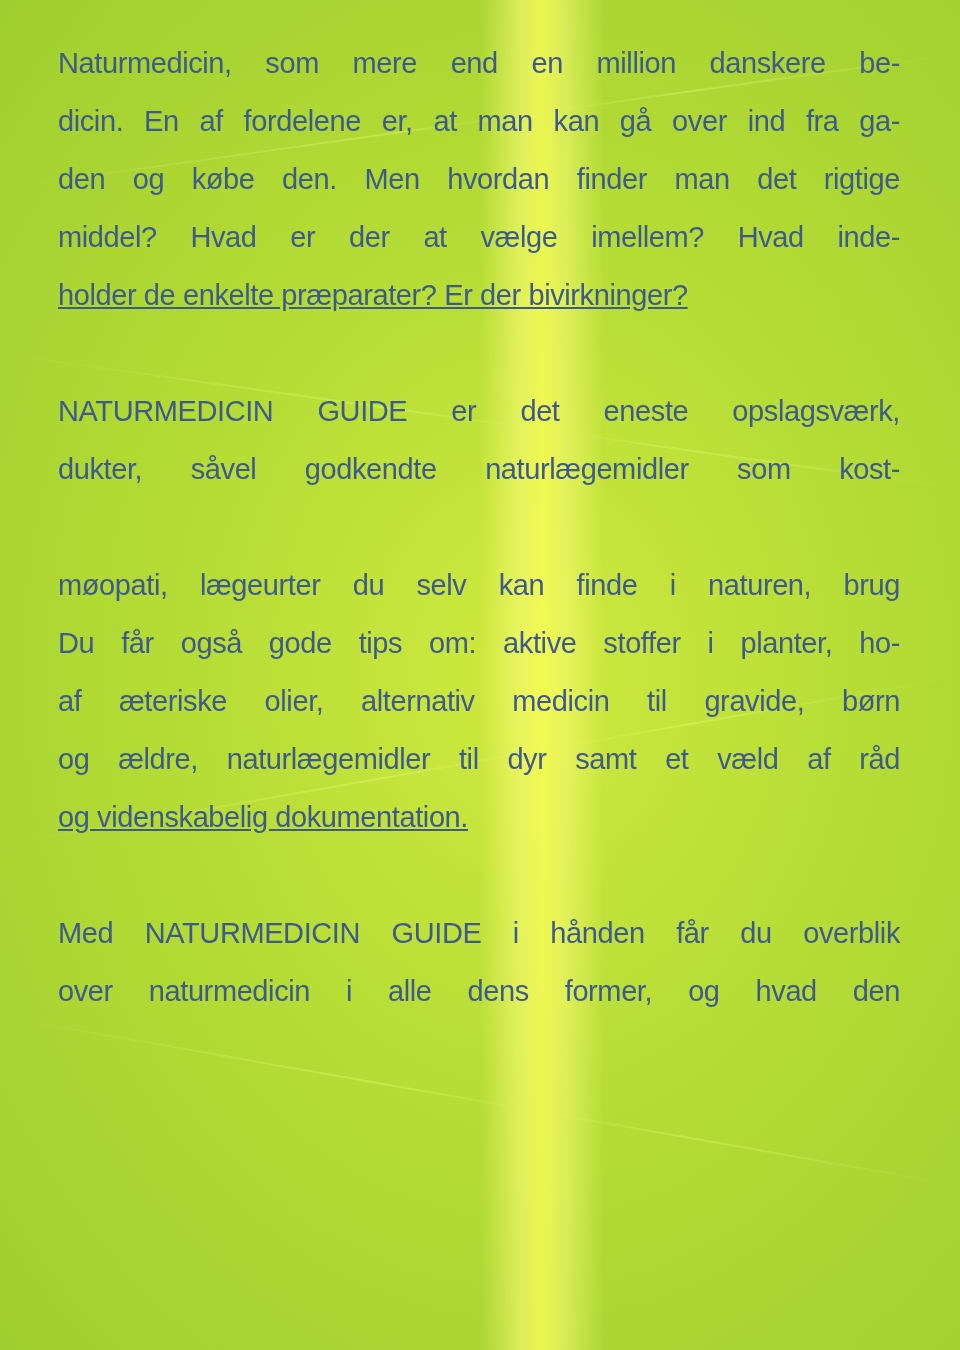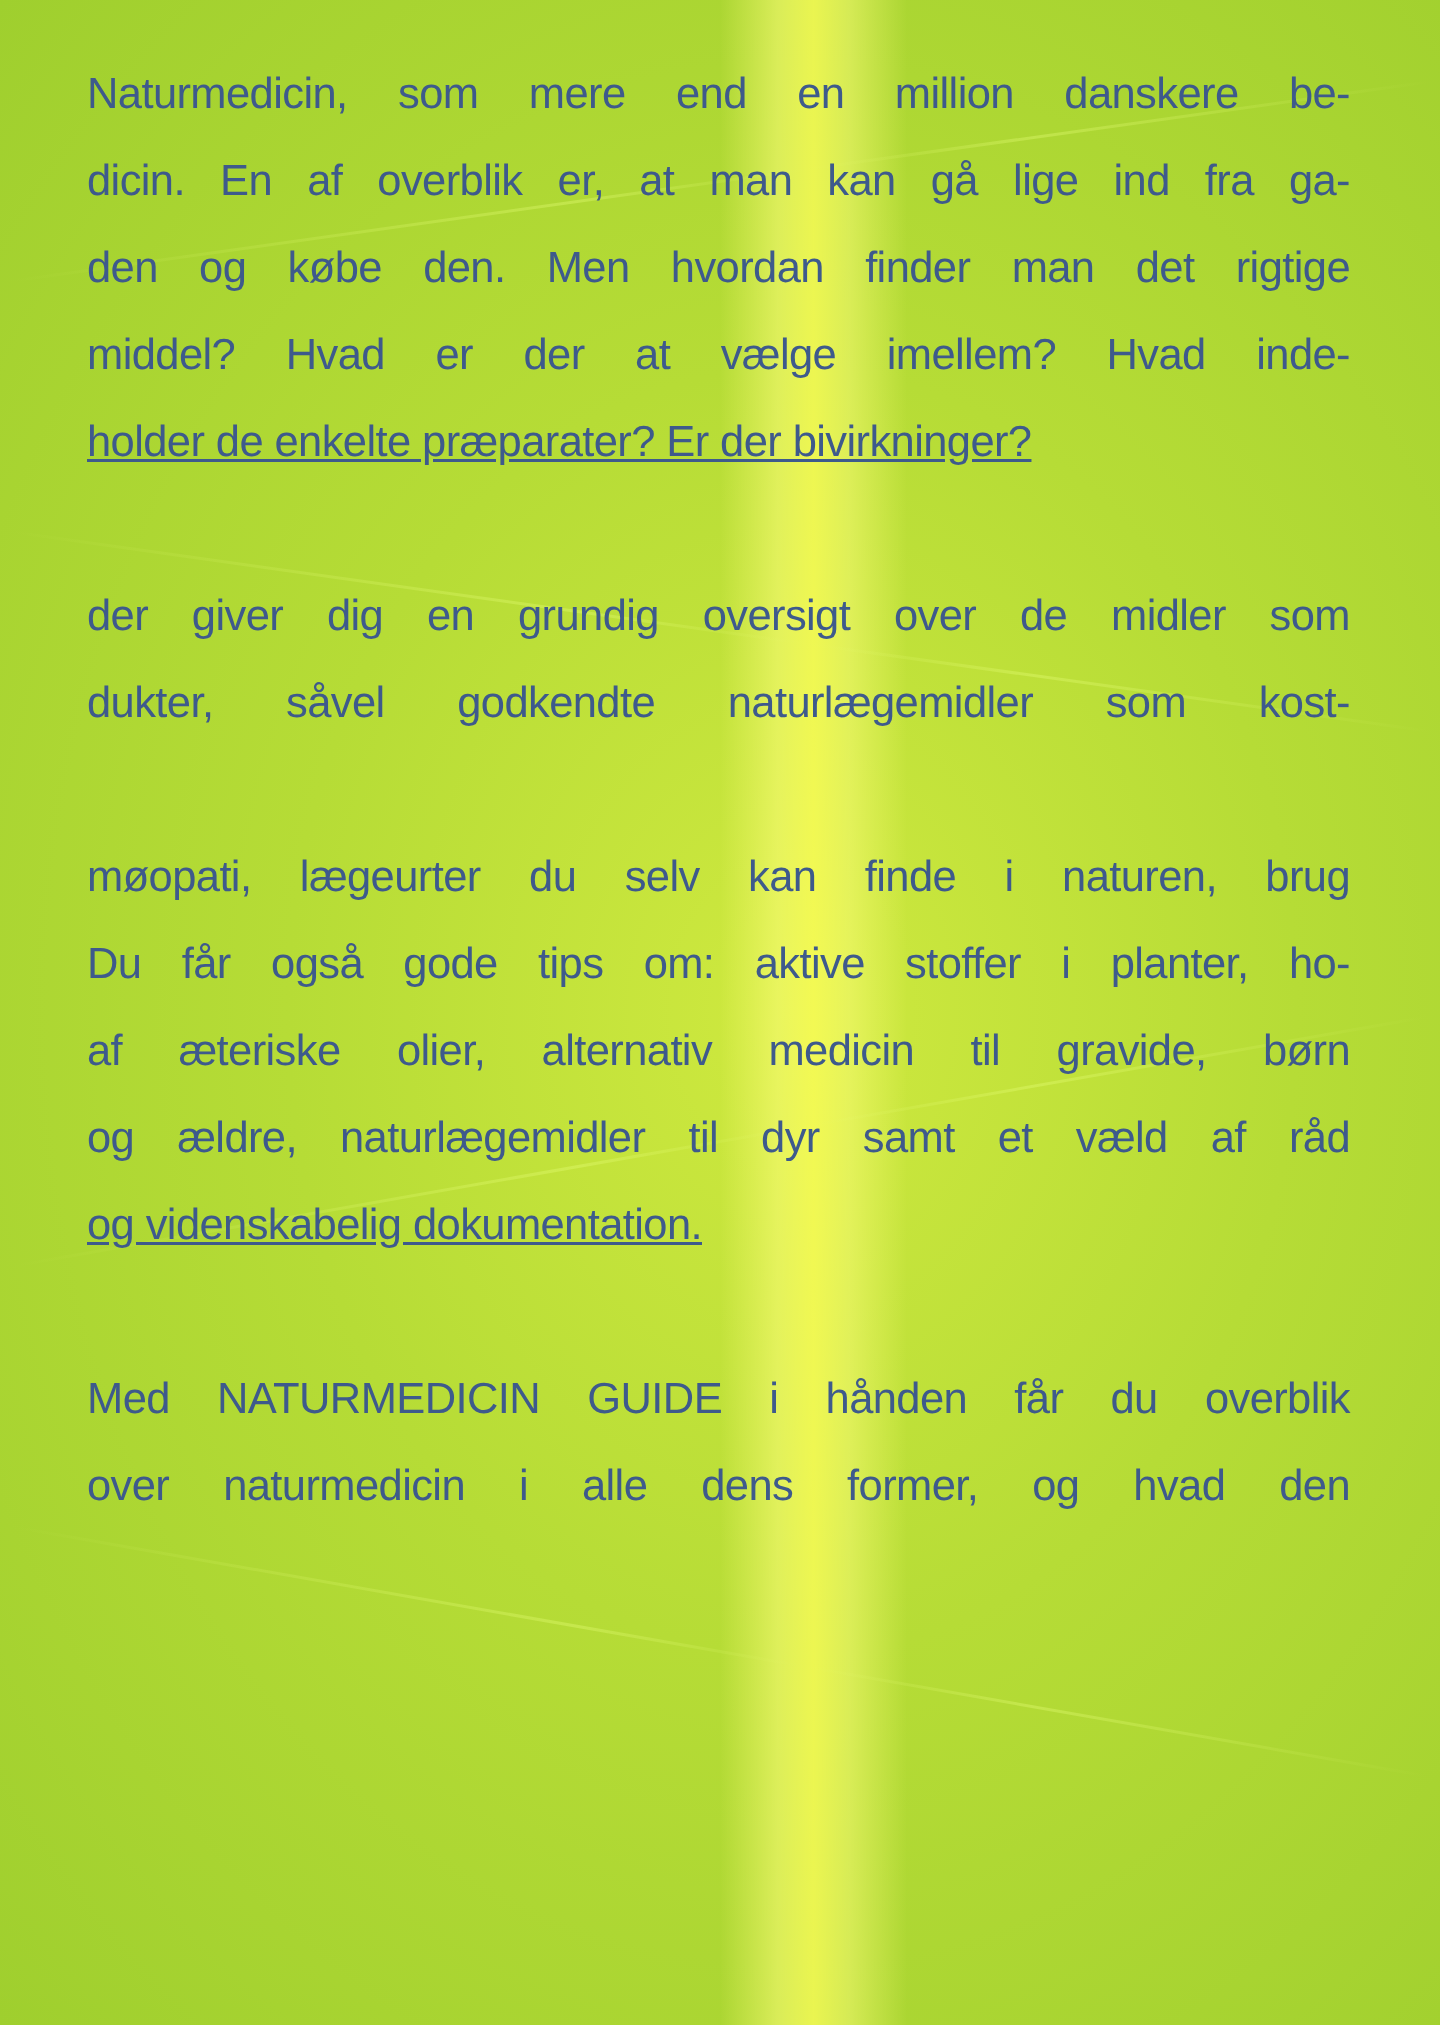--- a/index.html
+++ b/index.html
@@ -32,27 +32,27 @@
 
 <div class="bg"></div>
 <div class="vein" style="top:120px; transform:rotate(-8deg);"></div>
 <div class="vein" style="top:420px; transform:rotate(8deg);"></div>
 <div class="vein" style="top:760px; transform:rotate(-10deg);"></div>
 <div class="vein" style="top:1100px; transform:rotate(10deg);"></div>
 
 <div class="content">
   <p class="para">
     <span class="line">Naturmedicin, som mere end en million danskere be-</span>
-    <span class="line">dicin. En af overblik er, at man kan gå lige ind fra ga-</span>
+    <span class="line">dicin. En af fordelene er, at man kan gå over ind fra ga-</span>
     <span class="line">den og købe den. Men hvordan finder man det rigtige</span>
     <span class="line">middel? Hvad er der at vælge imellem? Hvad inde-</span>
     <span class="line last">holder de enkelte præparater? Er der bivirkninger?</span>
   </p>
   <p class="para">
-    <span class="line">der giver dig en grundig oversigt over de midler som</span>
+    <span class="line">NATURMEDICIN GUIDE er det eneste opslagsværk,</span>
     <span class="line">dukter, såvel godkendte naturlægemidler som kost-</span>
   </p>
   <p class="para">
     <span class="line">møopati, lægeurter du selv kan finde i naturen, brug</span>
     <span class="line">Du får også gode tips om: aktive stoffer i planter, ho-</span>
     <span class="line">af æteriske olier, alternativ medicin til gravide, børn</span>
     <span class="line">og ældre, naturlægemidler til dyr samt et væld af råd</span>
     <span class="line last">og videnskabelig dokumentation.</span>
   </p>
   <p class="para">

